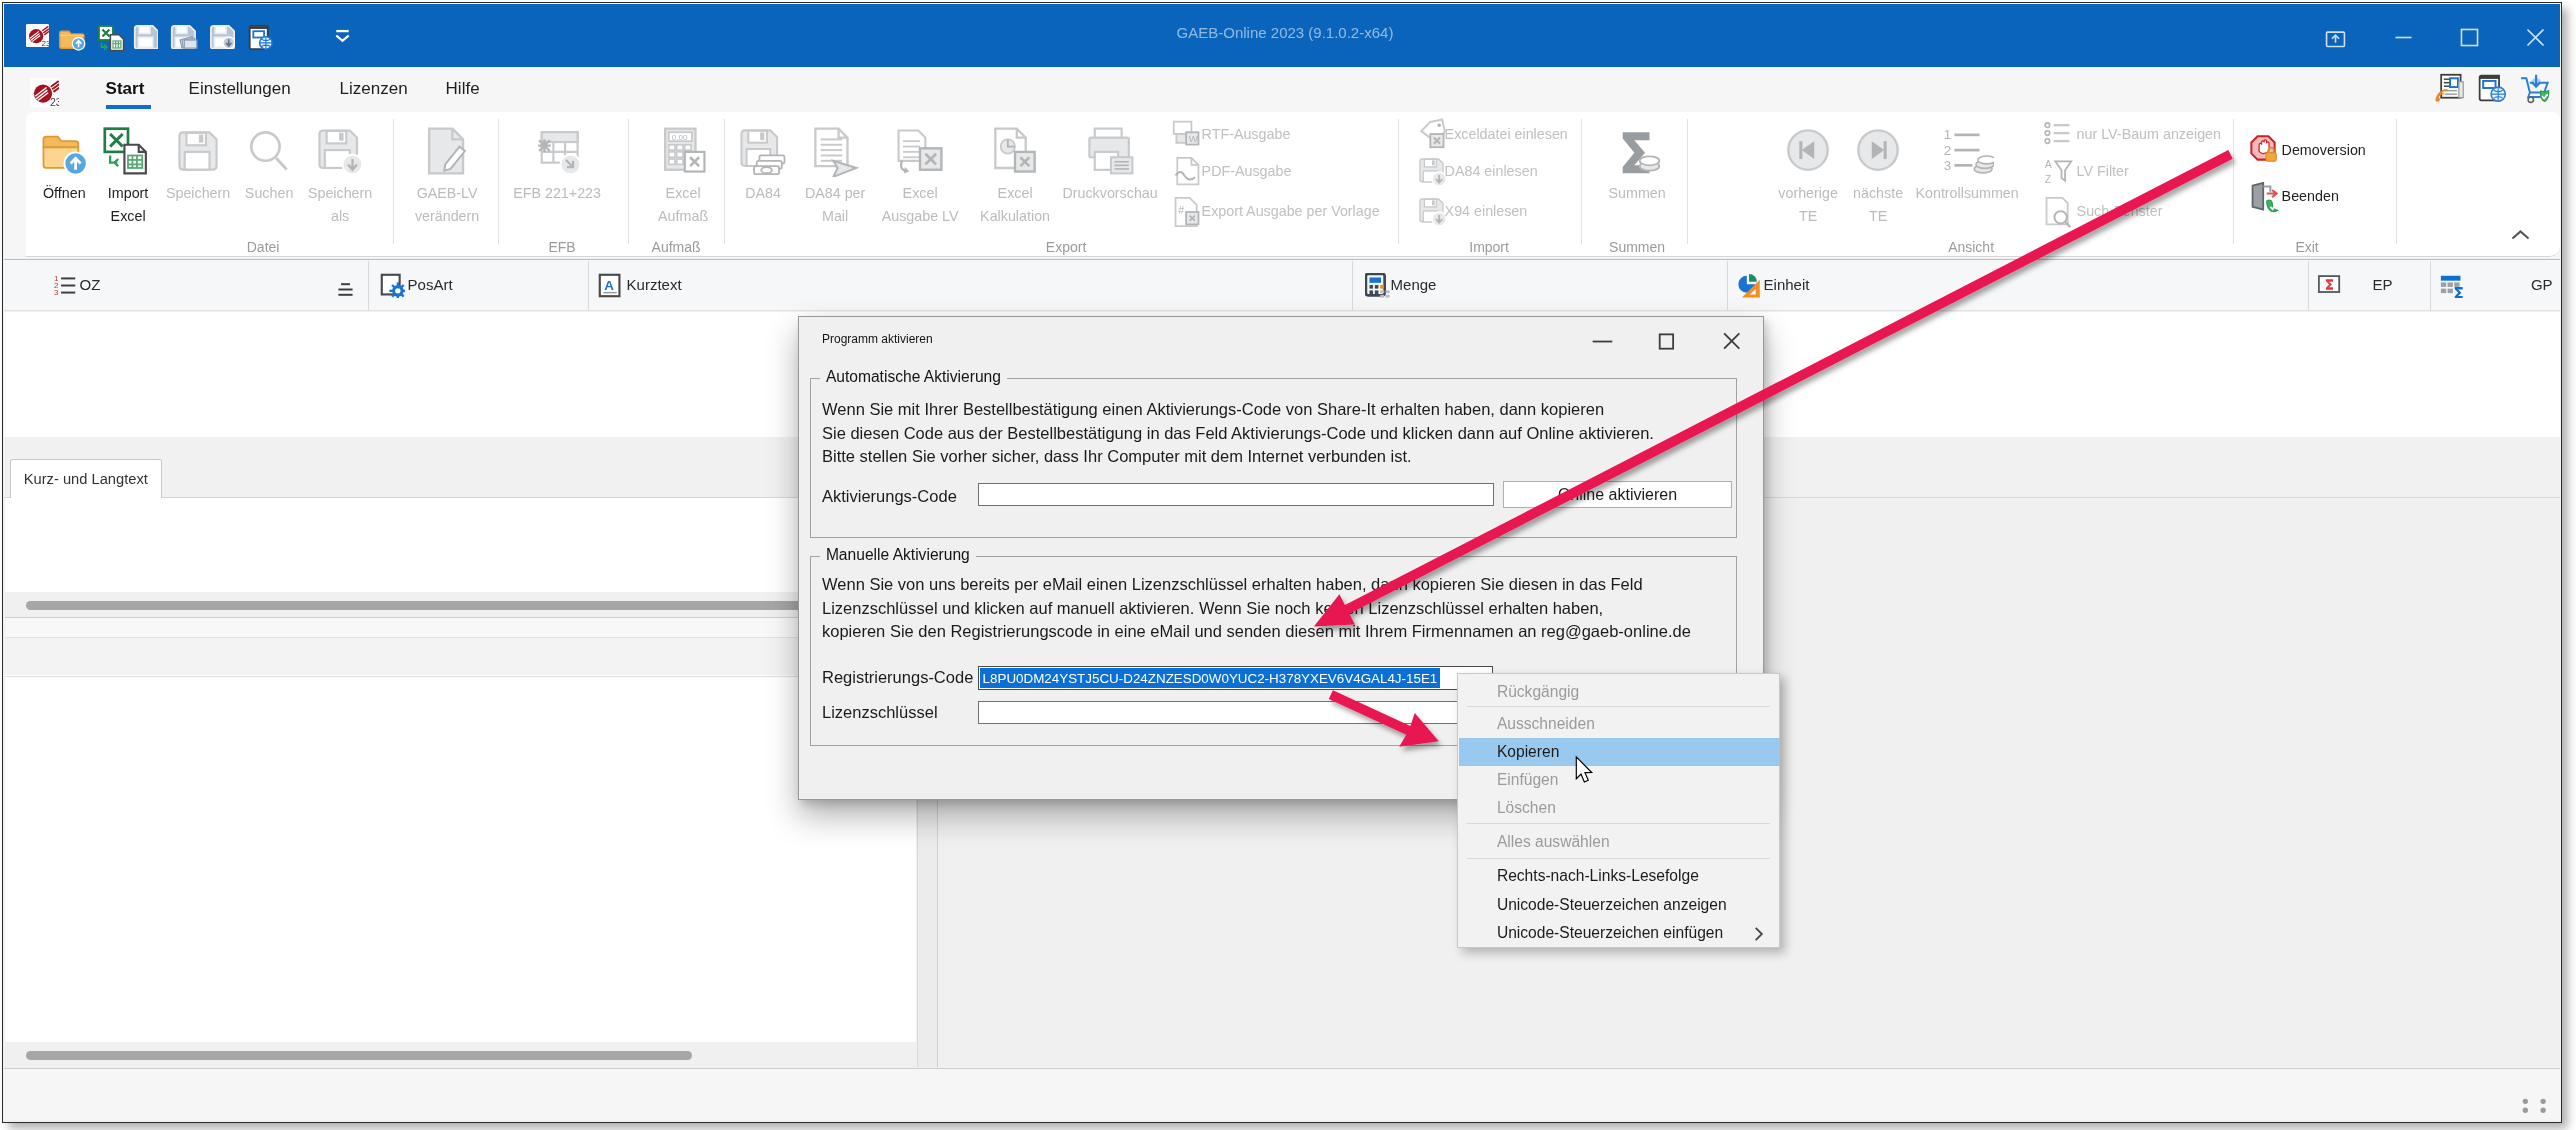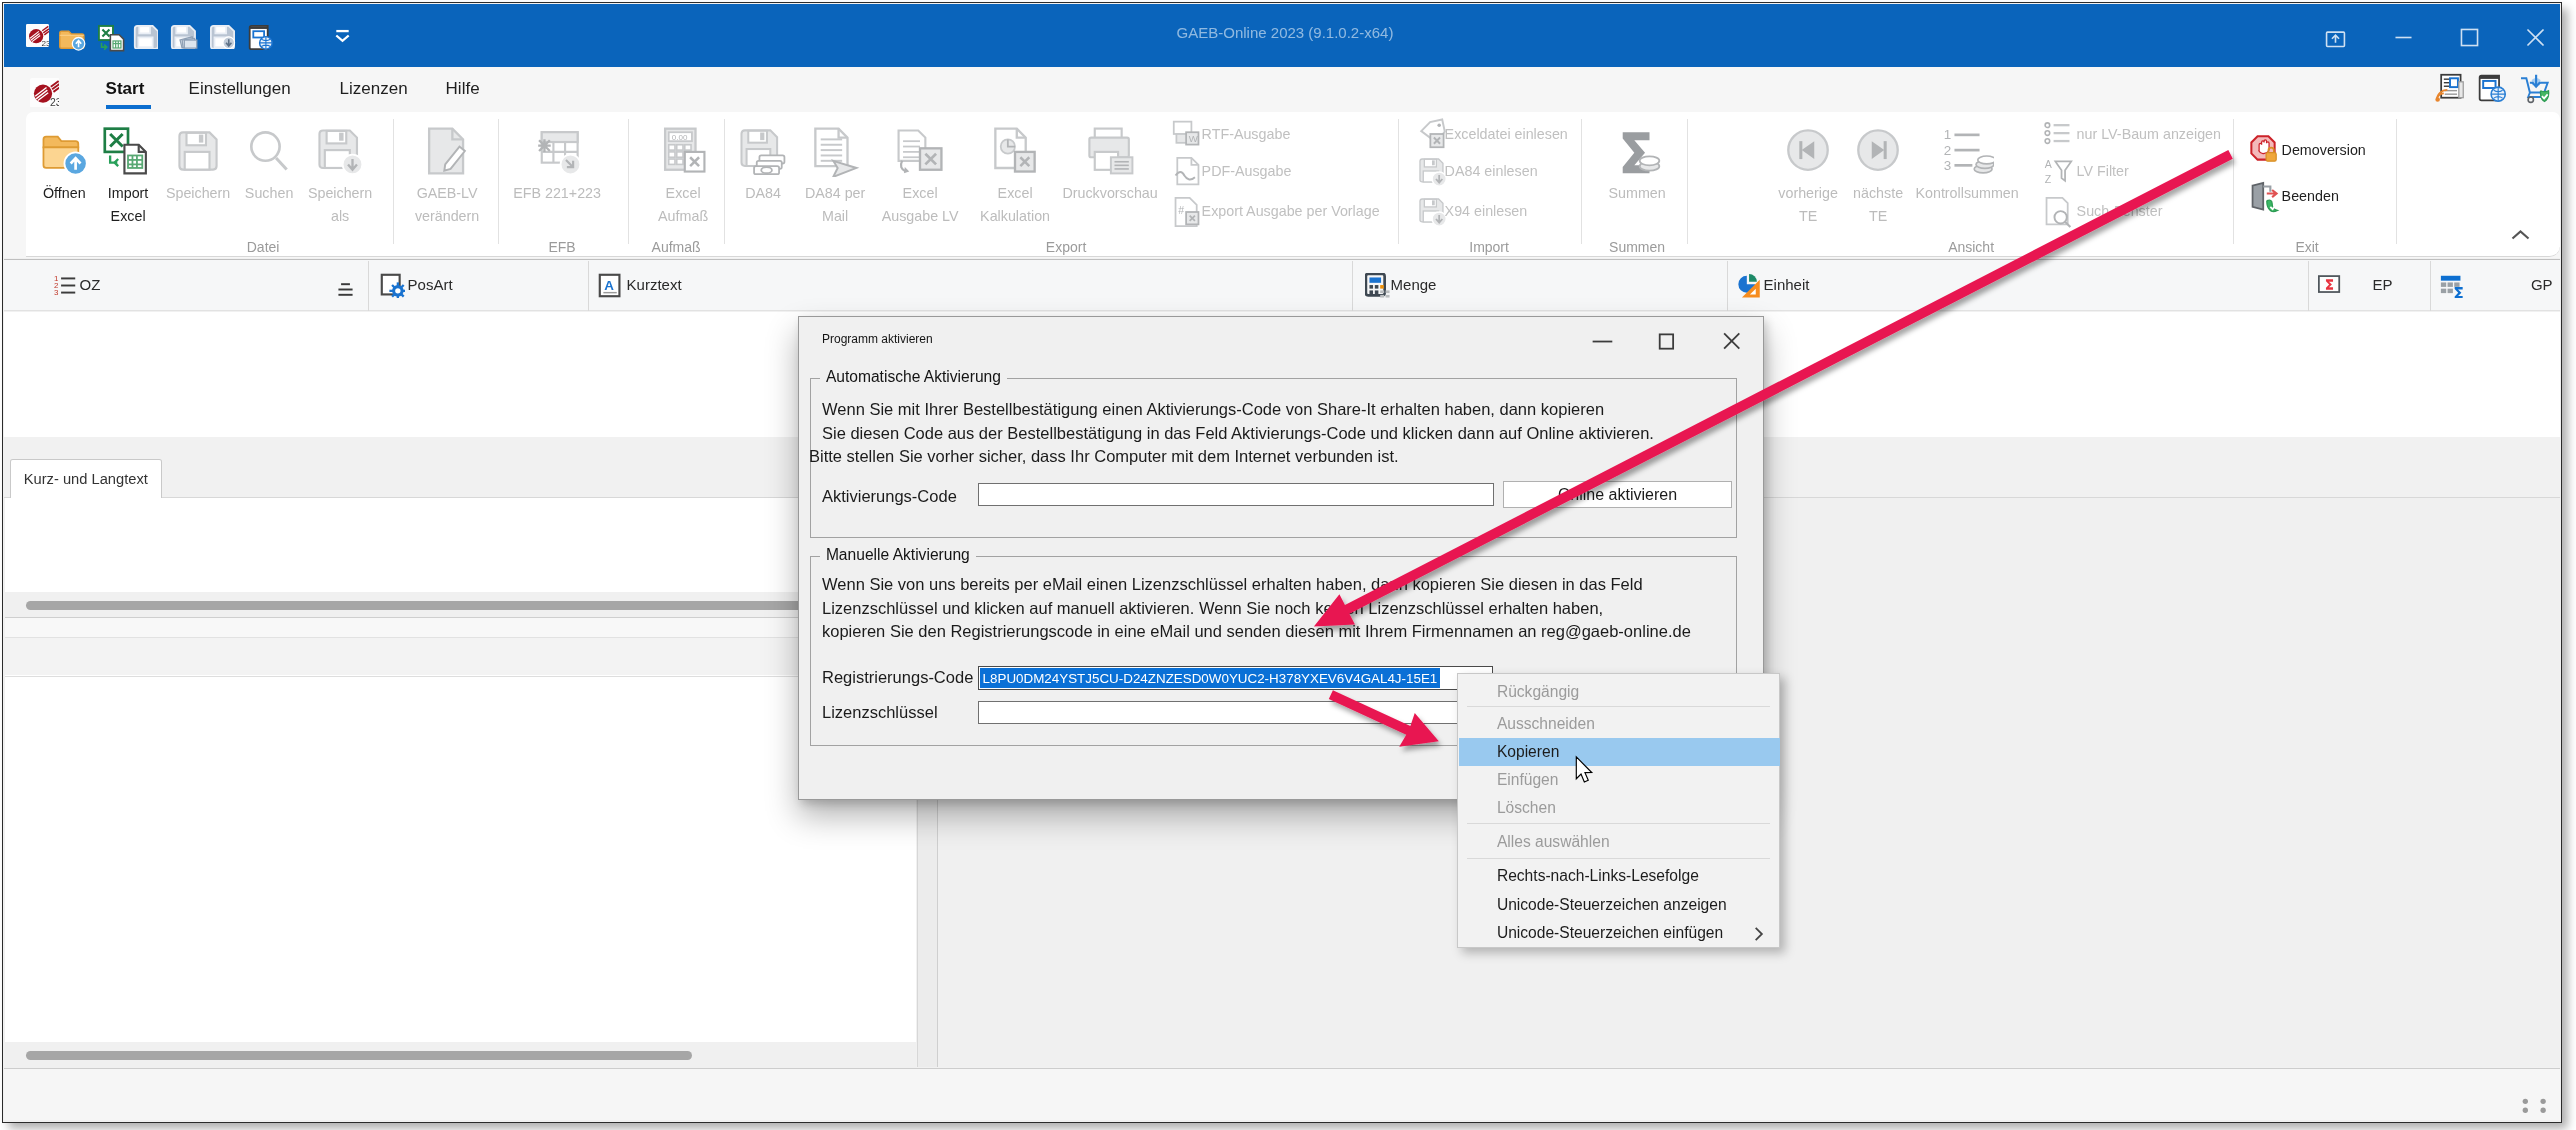--- a/index.html
+++ b/index.html
@@ -700,21 +700,21 @@
         <rect x="88" y="7" width="15" height="16"></rect>
         <line x1="160" y1="6" x2="177" y2="23"></line>
         <line x1="177" y1="6" x2="160" y2="23"></line>
       </g>
     </svg>
   <div class="groupbox" style="left:10.7px; top:61px; width:927px; height:160px;">
     <div class="gblabel">Automatische Aktivierung</div>
   </div>
   <div class="dtext" style="left:23px; top:83px;">Wenn Sie mit Ihrer Bestellbestätigung einen Aktivierungs-Code von Share-It erhalten haben, dann kopieren</div>
   <div class="dtext" style="left:23px; top:107px;">Sie diesen Code aus der Bestellbestätigung in das Feld Aktivierungs-Code und klicken dann auf Online aktivieren.</div>
-  <div class="dtext" style="left:10px; top:130px;">Bitte stellen Sie vorher sicher, dass Ihr Computer mit dem Internet verbunden ist.</div>
+  <div class="dtext" style="left:23px; top:130px;">Bitte stellen Sie vorher sicher, dass Ihr Computer mit dem Internet verbunden ist.</div>
   <div class="dtext" style="left:23px; top:170px;">Aktivierungs-Code</div>
   <div class="dinput" style="left:179px; top:166px; width:516px; height:23px;"></div>
   <div id="dlgbtn" style="left:704px; top:164px; width:229px; height:27px;">Online aktivieren</div>
   <div class="groupbox" style="left:10.7px; top:239px; width:927px; height:190px;">
     <div class="gblabel">Manuelle Aktivierung</div>
   </div>
   <div class="dtext" style="left:23px; top:258px;">Wenn Sie von uns bereits per eMail einen Lizenzschlüssel erhalten haben, dann kopieren Sie diesen in das Feld</div>
   <div class="dtext" style="left:23px; top:282px;">Lizenzschlüssel und klicken auf manuell aktivieren. Wenn Sie noch keinen Lizenzschlüssel erhalten haben,</div>
   <div class="dtext" style="left:23px; top:305px;">kopieren Sie den Registrierungscode in eine eMail und senden diesen mit Ihrem Firmennamen an reg@gaeb-online.de</div>
   <div class="dtext" style="left:23px; top:351px;">Registrierungs-Code</div>

